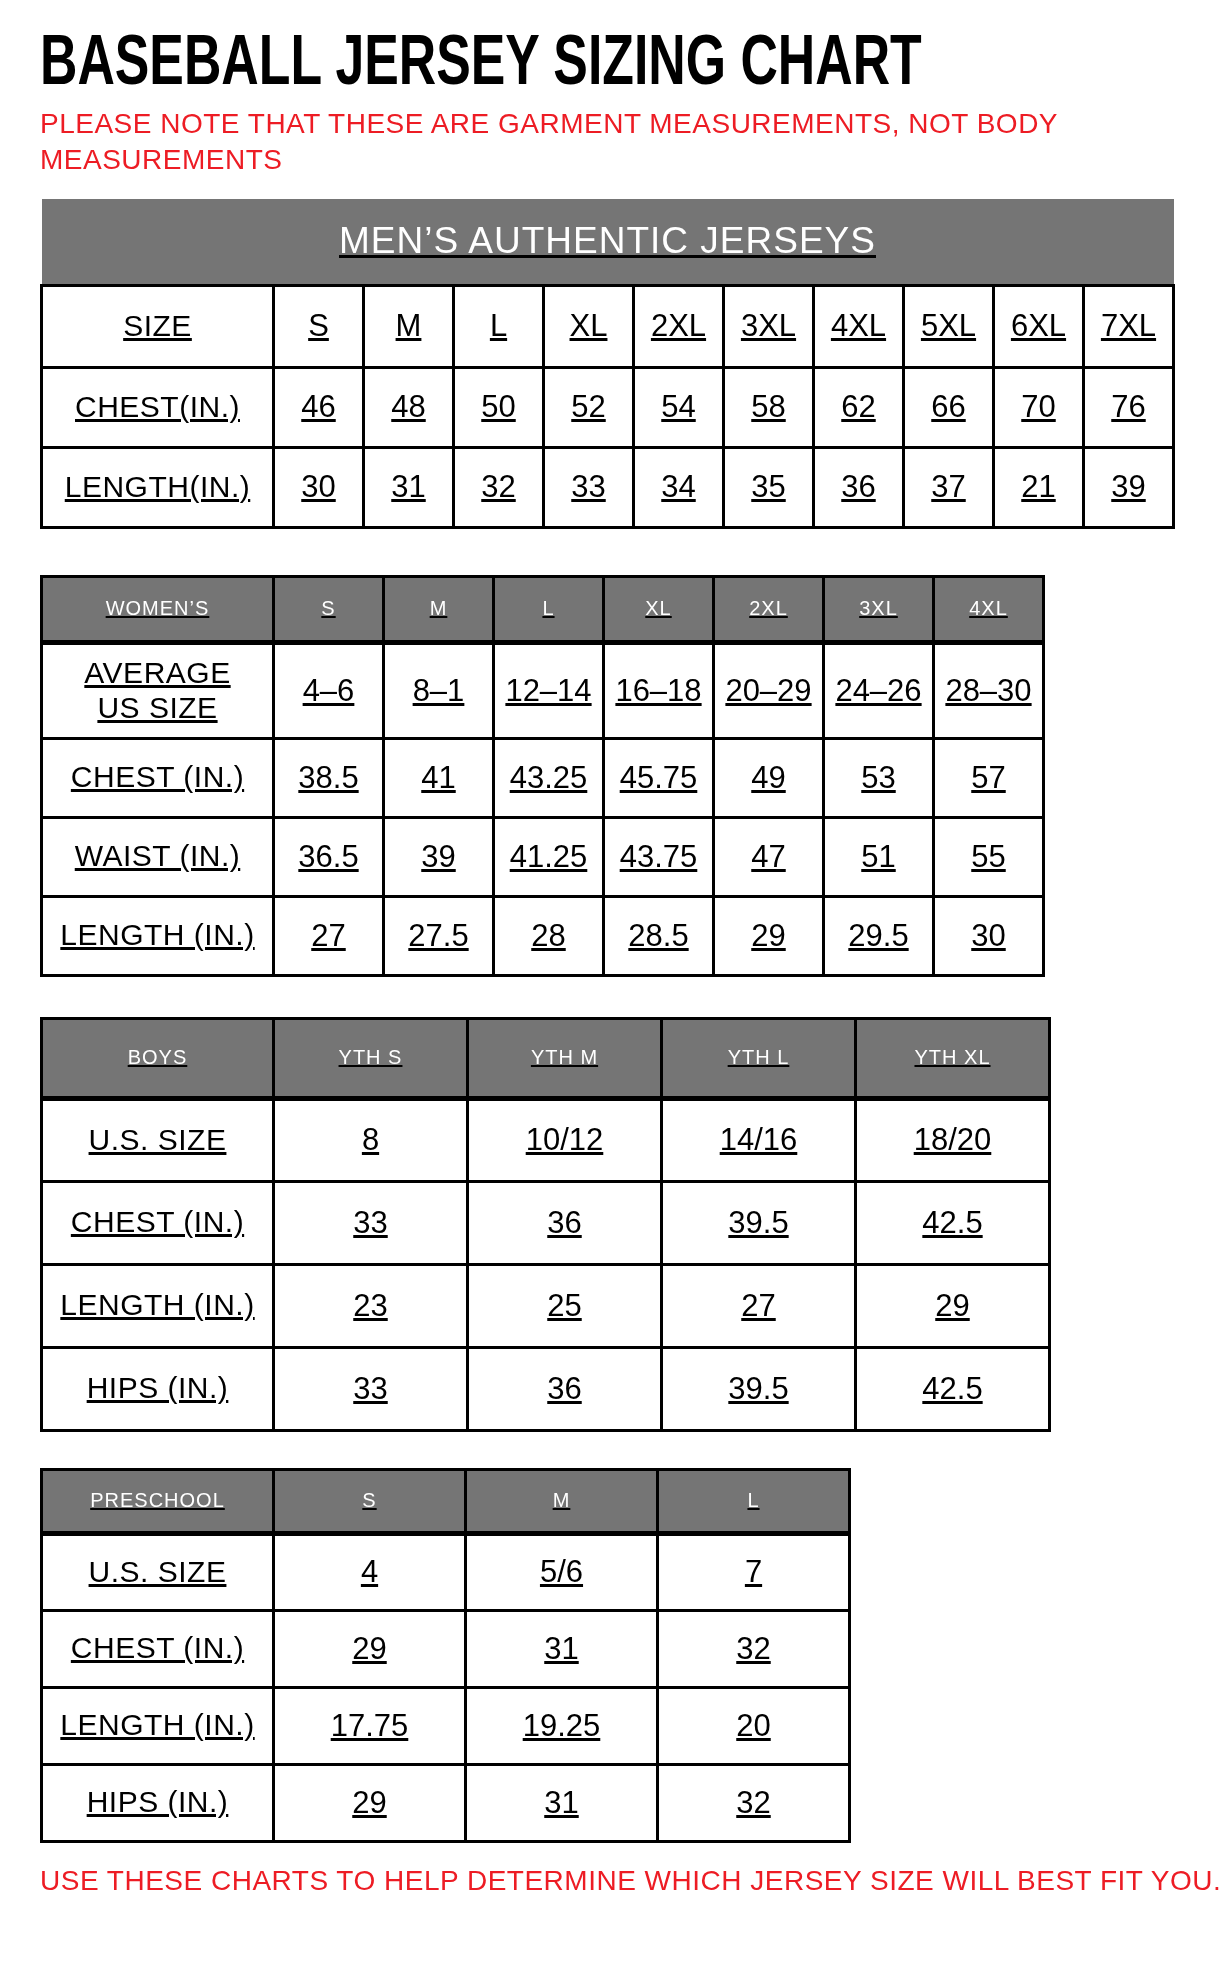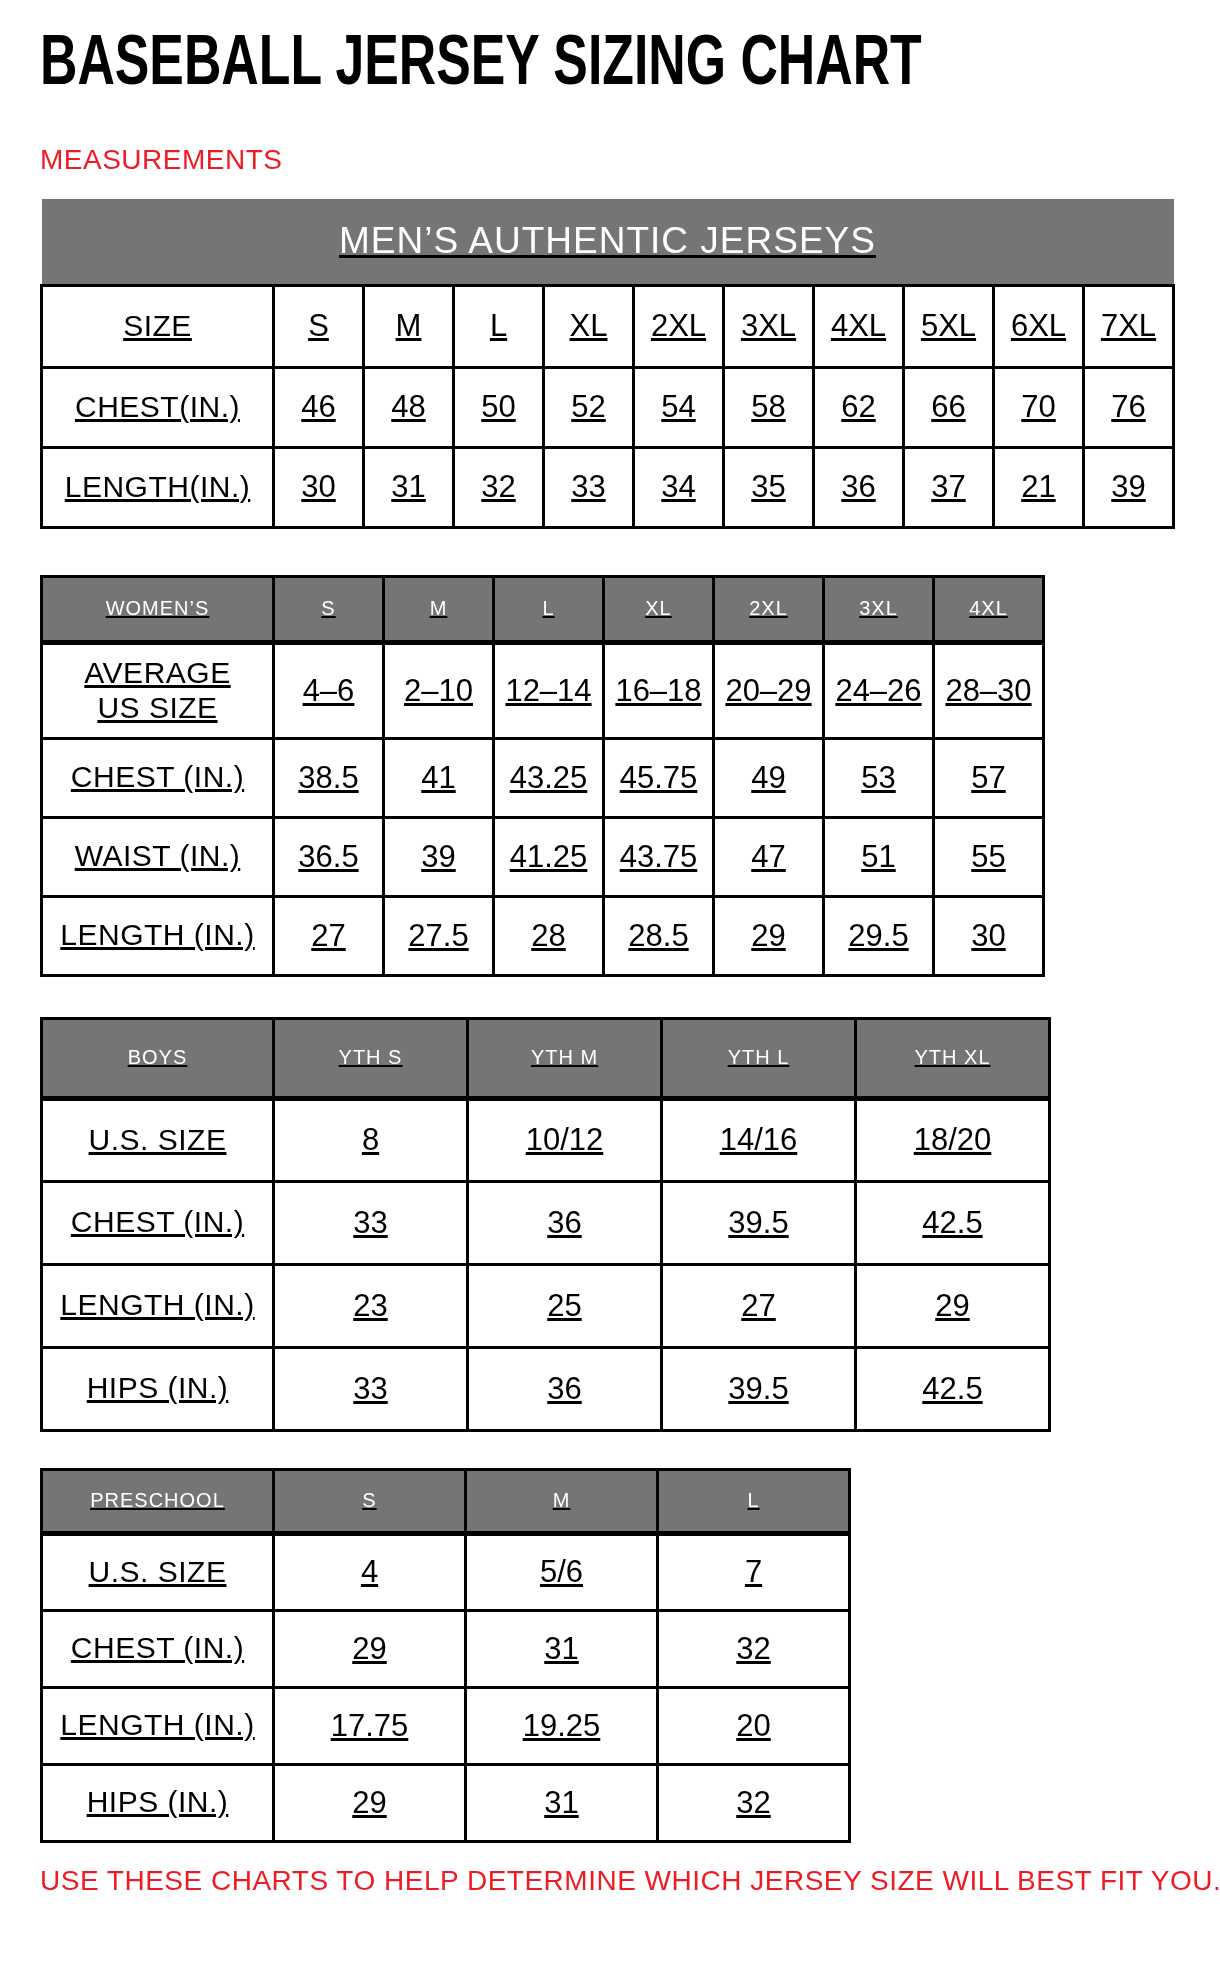--- a/index.html
+++ b/index.html
@@ -105,21 +105,21 @@
   }
 </style>
 </head>
 <body>
 
 <div class="content">
 
   <h1 class="page-title">BASEBALL JERSEY SIZING CHART</h1>
 
   <div class="note">
-    <br>
+    <span>PLEASE NOTE THAT THESE ARE GARMENT MEASUREMENTS, NOT BODY</span><br>
     <span>MEASUREMENTS</span>
   </div>
 
   <table class="tbl-mens">
     <colgroup>
         <col class="c-label">
         <col class="c-val" span="10">
       </colgroup>
     <tbody>
         <tr class="title-row">
@@ -180,21 +180,21 @@
           <td class="gray-cell">L</td>
           <td class="gray-cell">XL</td>
           <td class="gray-cell">2XL</td>
           <td class="gray-cell">3XL</td>
           <td class="gray-cell">4XL</td>
         </tr>
         <tr class="data-row row-0">
           <td class="label-cell">AVERAGE
 US SIZE</td>
           <td class="value-cell">4–6</td>
-          <td class="value-cell">2–10</td>
+          <td class="value-cell">8–1</td>
           <td class="value-cell">12–14</td>
           <td class="value-cell">16–18</td>
           <td class="value-cell">20–29</td>
           <td class="value-cell">24–26</td>
           <td class="value-cell">28–30</td>
         </tr>
         <tr class="data-row row-1">
           <td class="label-cell">CHEST (IN.)</td>
           <td class="value-cell">38.5</td>
           <td class="value-cell">41</td>

